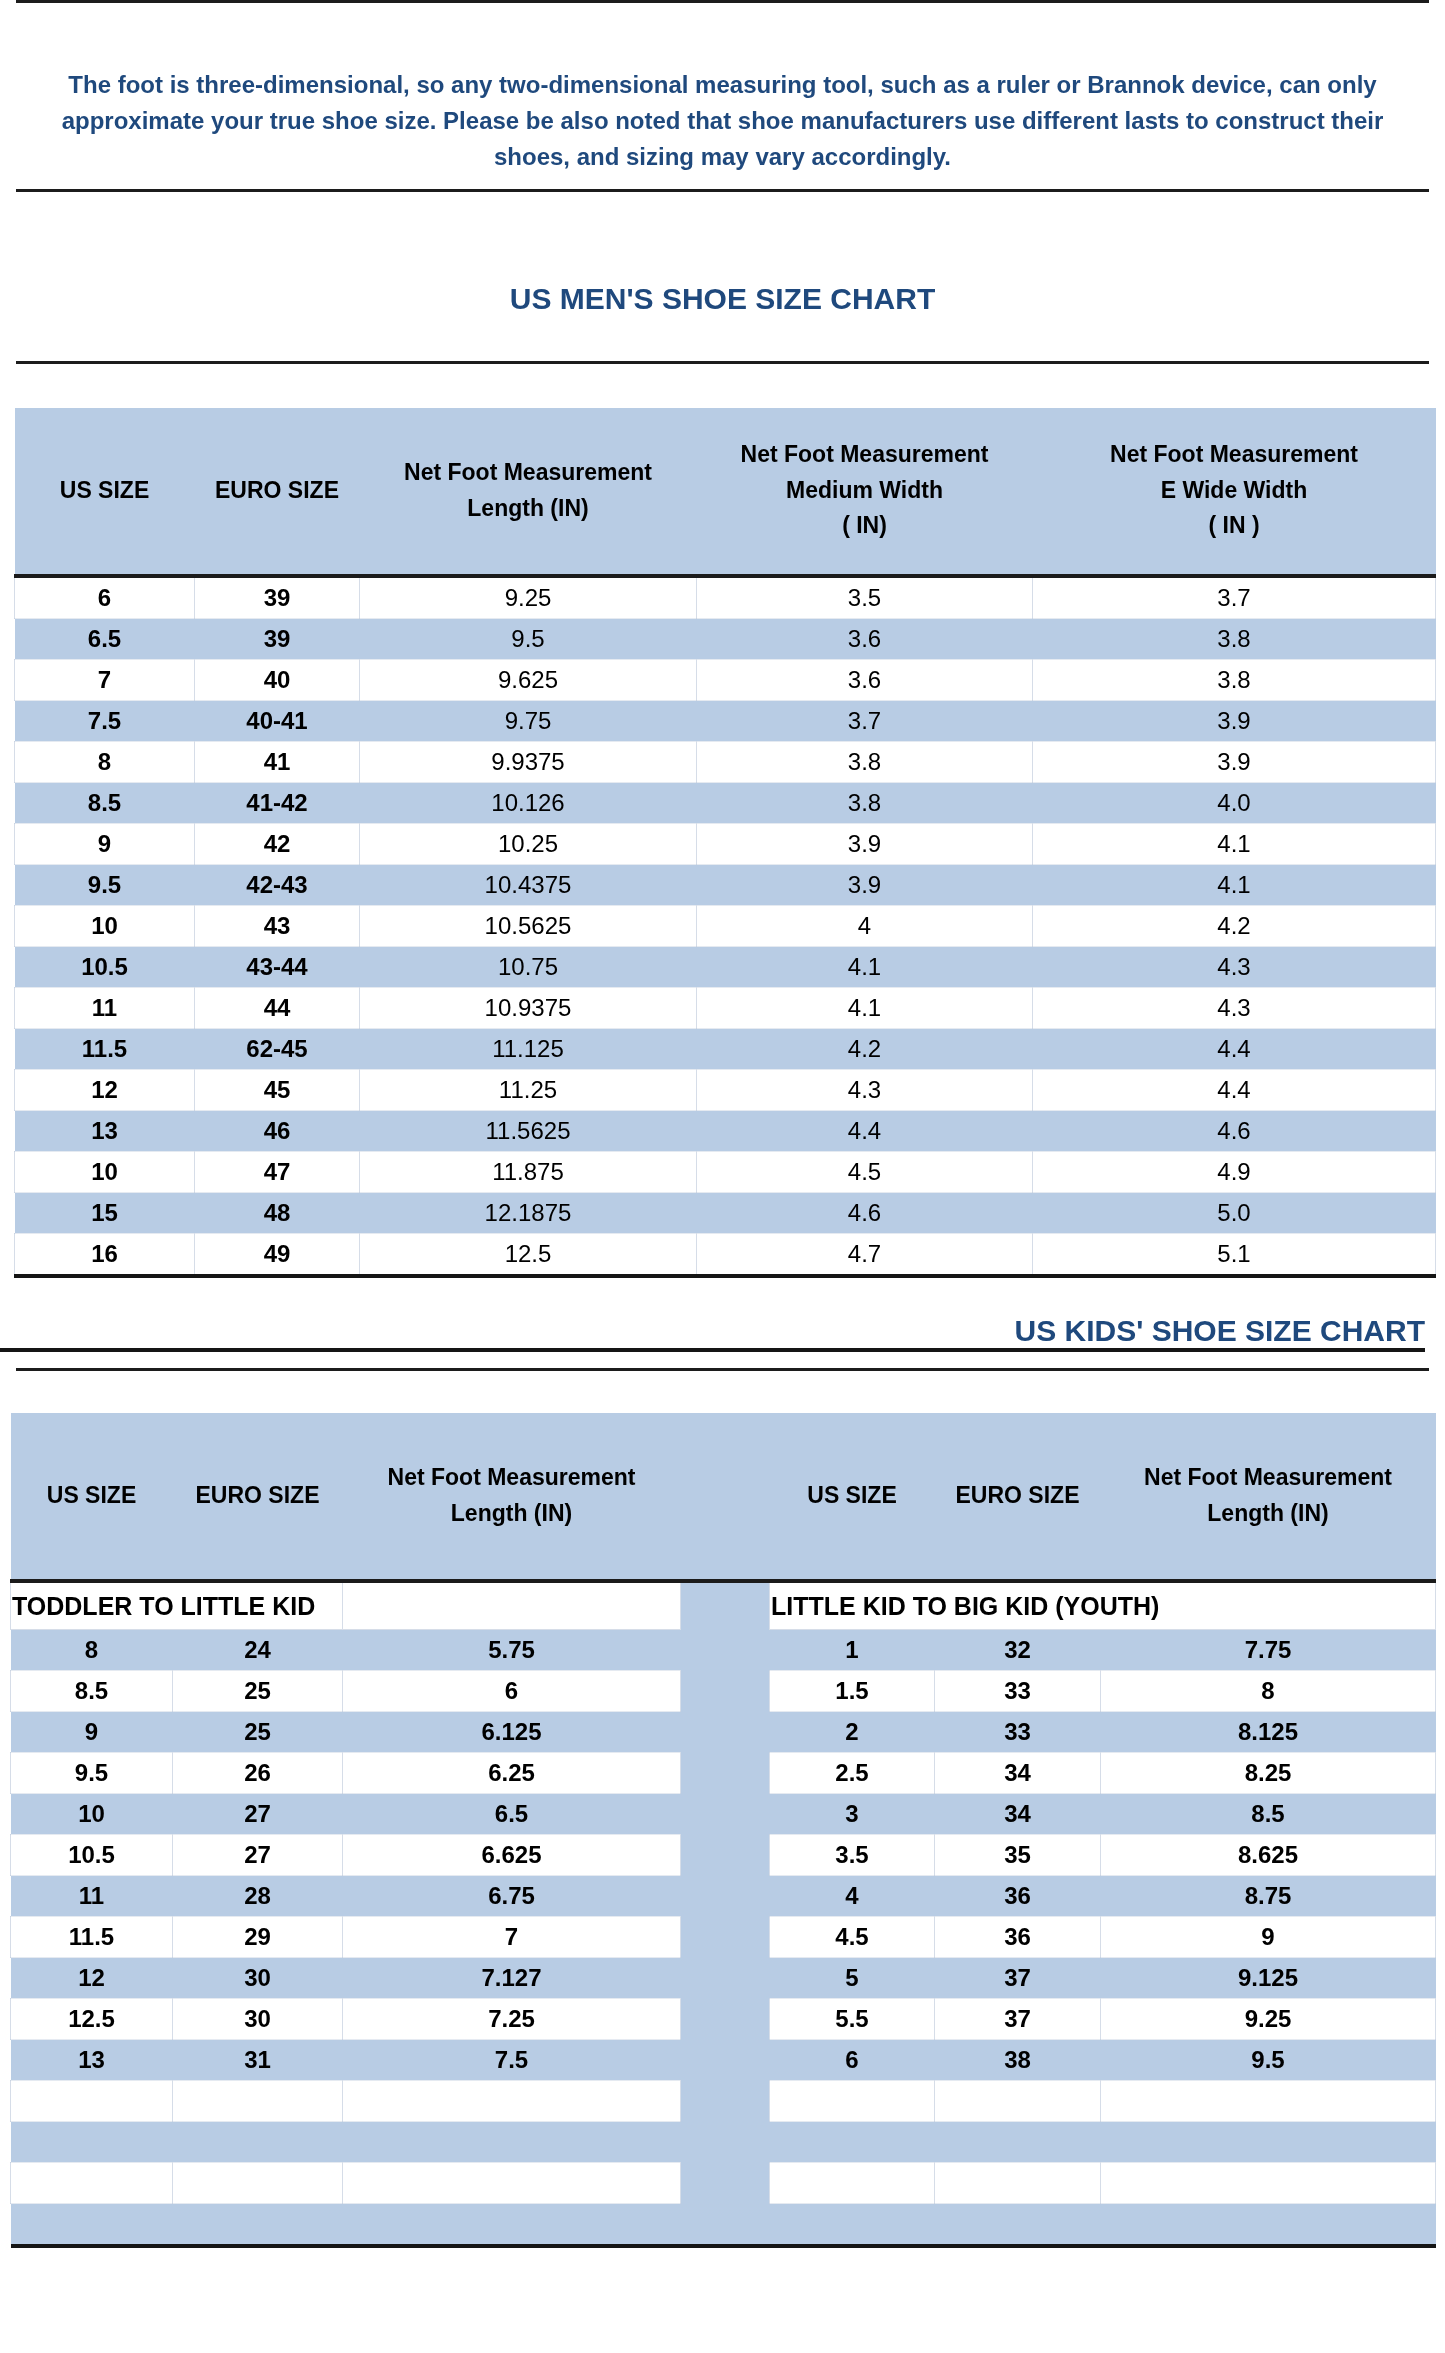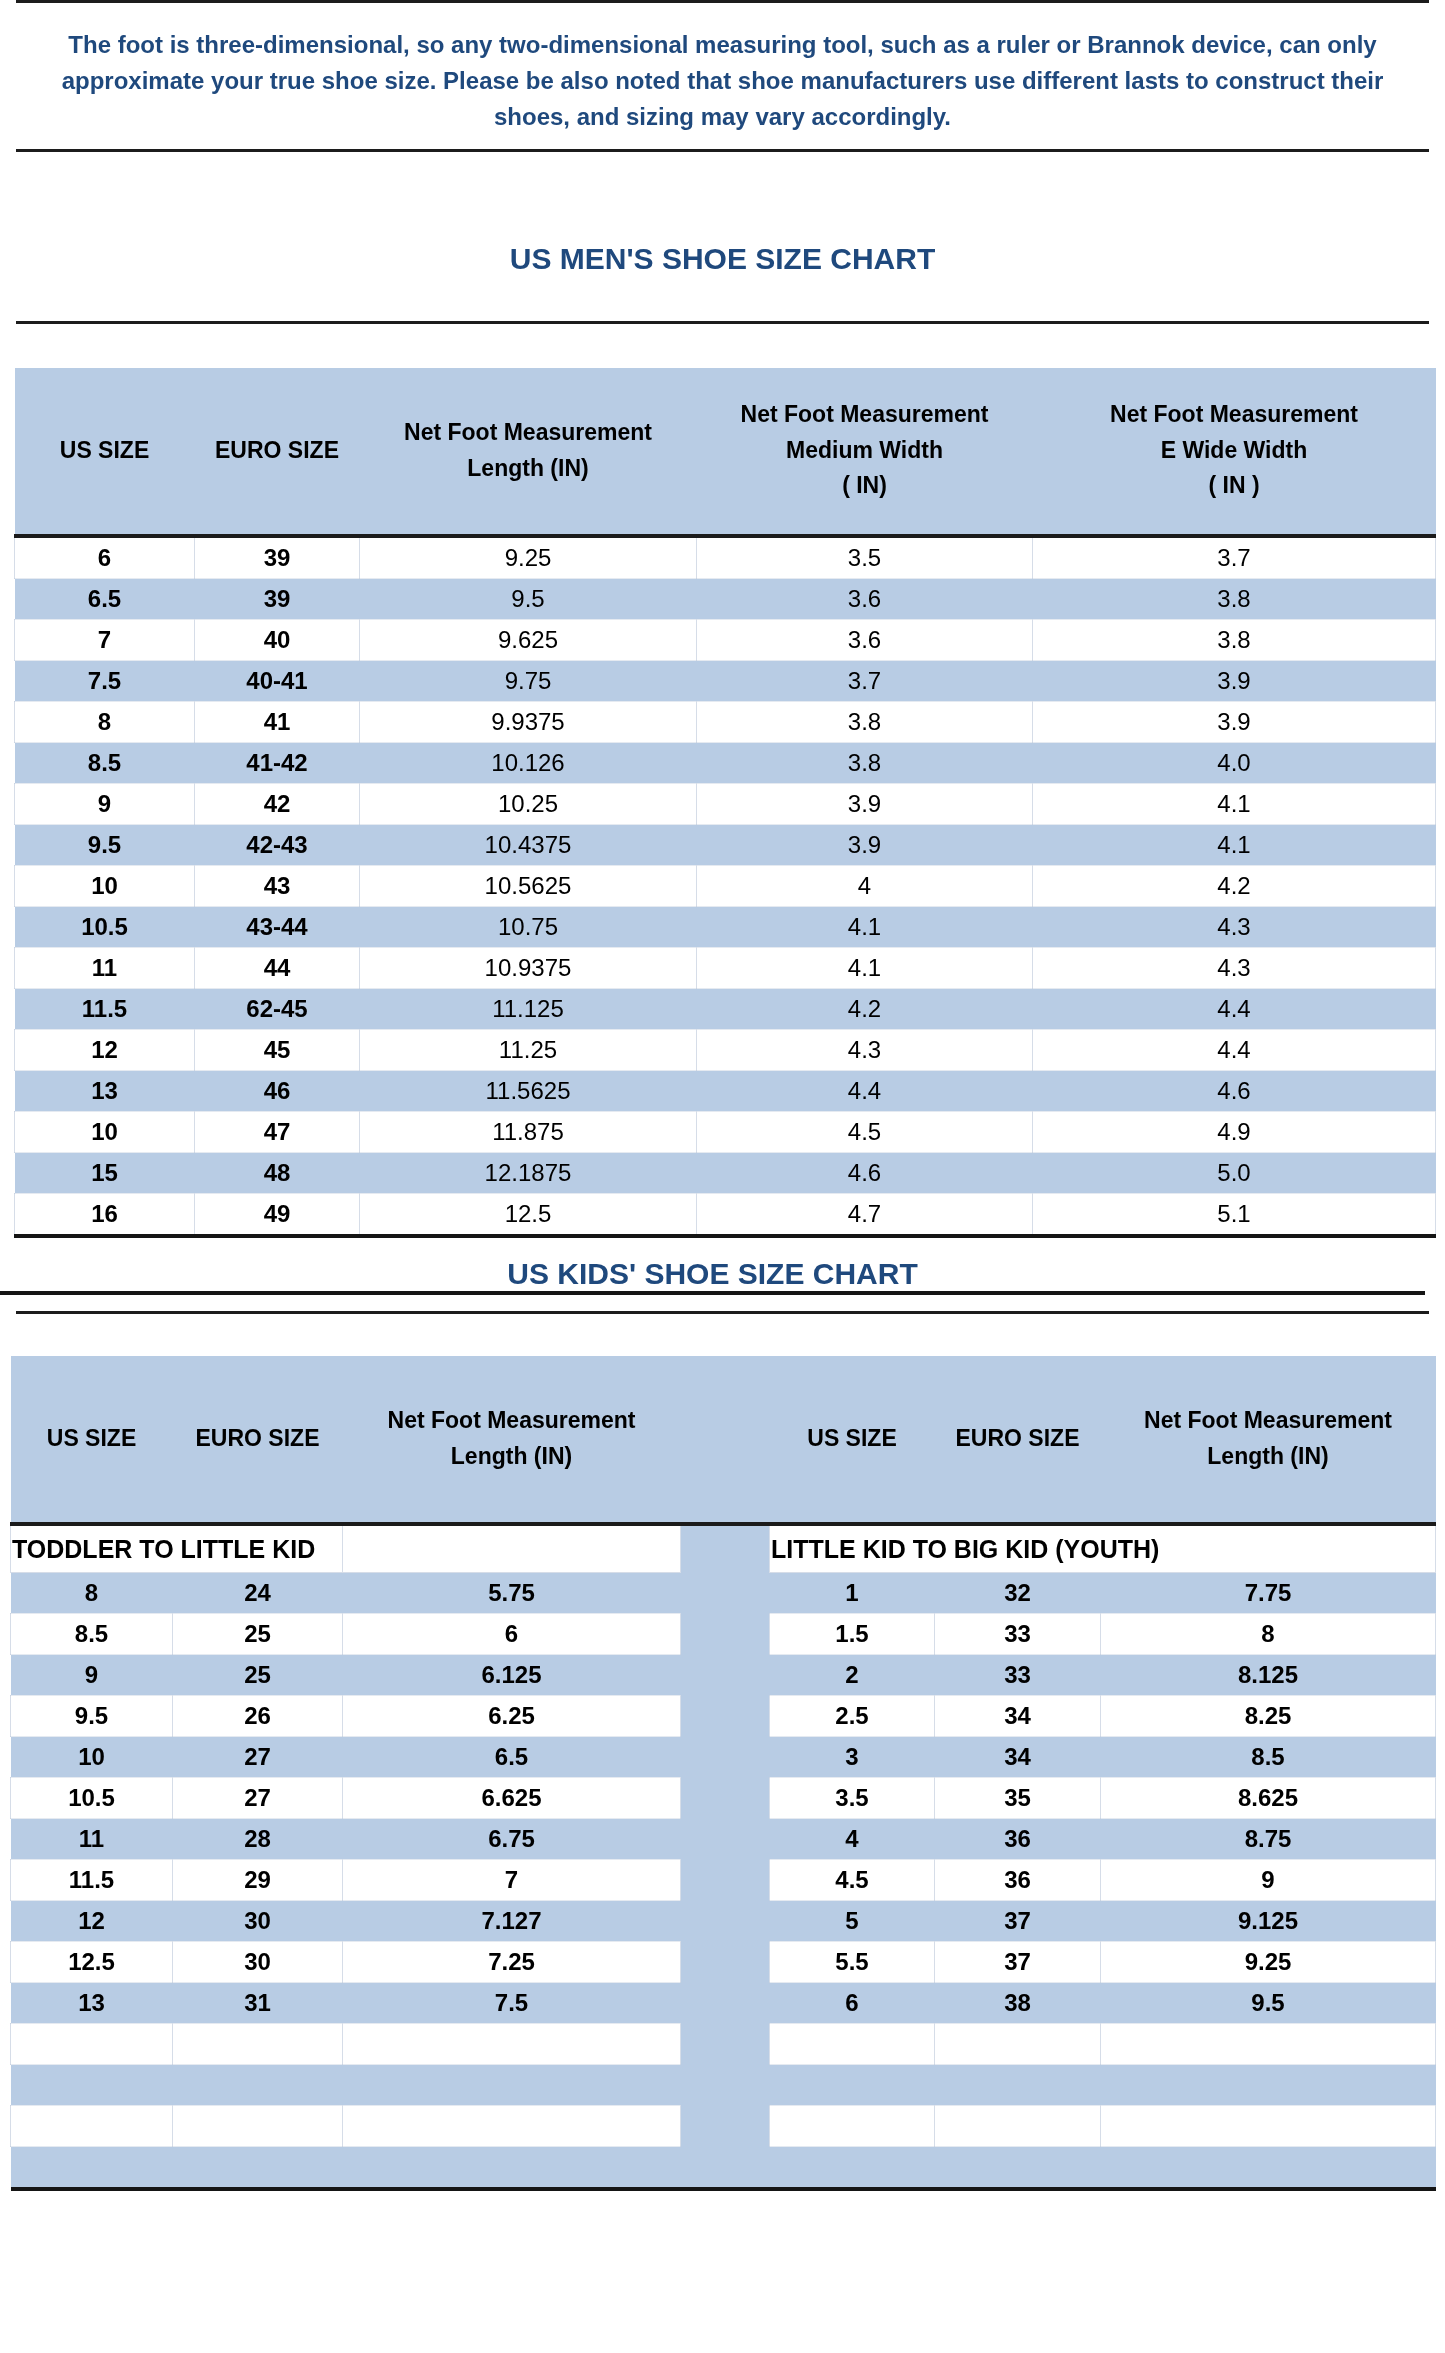--- a/index.html
+++ b/index.html
@@ -5,26 +5,26 @@
   html,body{margin:0;padding:0;}
   body{
     width:1445px;height:2353px;overflow:hidden;background:#ffffff;
     font-family:"Liberation Sans","DejaVu Sans",sans-serif;color:#000;
   }
   .rule{height:0;border-top:3px solid #1c1c1c;margin:0 16px;}
   .intro{
     color:#1F497D;font-weight:bold;font-size:24px;line-height:1.5;
     text-align:center;white-space:pre-line;margin:10px 28px 22px 28px;
   }
-  .intro.second{margin:24px 28px 14px 28px;}
+  .intro.second{margin:64px 28px 14px 28px;}
   .chart-title{
     color:#1F497D;font-weight:bold;font-size:30px;line-height:1.15;
     text-align:center;margin:90px 0 44px 0;
   }
-  .chart-title.kids{margin:19px 0 16px 0;}
+  .chart-title.kids{margin:36px 0 16px 0;text-align:right;}
 
   table{border-collapse:collapse;table-layout:fixed;}
   th,td{padding:0;text-align:center;vertical-align:middle;overflow:hidden;}
 
   
   .mens{margin:44px 0 0 14px;width:1421px;border-bottom:4px solid #151515;}
   .mens thead th{
     background:#B8CCE4;height:166px;font-size:23px;font-weight:bold;
     white-space:pre-line;line-height:1.55;border-bottom:4px solid #1b1b1b;
   }

